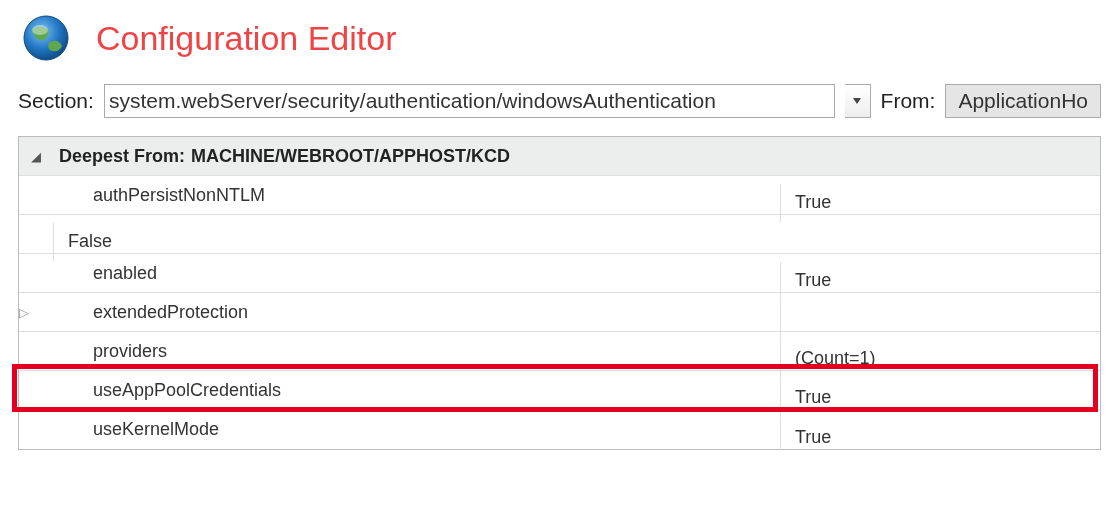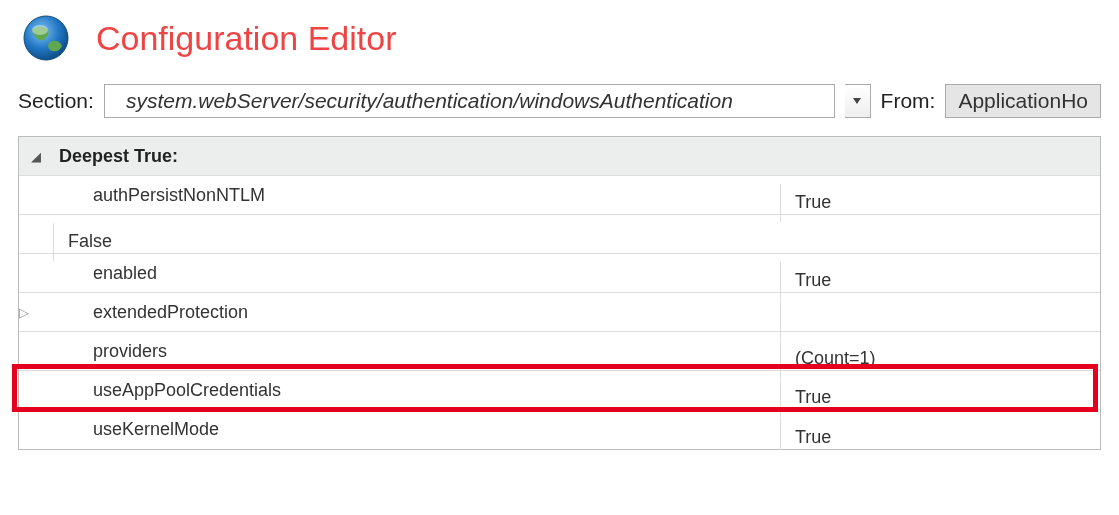--- a/index.html
+++ b/index.html
@@ -33,26 +33,25 @@
       align-items: center;
       padding: 4px 18px 14px 18px;
       gap: 10px;
       font-size: 21px;
     }
     .toolbar-label { color: #222; }
     .section-box {
       flex: 1;
       border: 1px solid #aaa;
       background: #fff;
-      padding: 5px 12px 5px 21px;
+      padding: 5px 12px 5px 4px;
       height: 34px;
       display: flex;
       align-items: center;
       min-width: 680px;
-      font-style: italic;
     }
     .dropdown-btn {
       width: 26px;
       height: 34px;
       border: 1px solid #aaa;
       border-left: none;
       background: linear-gradient(#fff, #eee);
       display: flex;
       align-items: center;
       justify-content: center;
@@ -176,21 +175,22 @@
   </div>
 </div>
 
 <div class="grid-wrapper">
   <div class="grid-container">
     <div class="row header-row">
       <div class="col-expander">
         <span class="triangle-expanded">◢</span>
       </div>
       <div class="col-name">
-        <span class="bold">Deepest True:</span>
+        <span class="bold">Deepest From:</span>
+        <span class="bold">MACHINE/WEBROOT/APPHOST/KCD</span>
       </div>
     </div>
 
     <div class="row">
       <div class="col-expander"></div>
       <div class="col-name nested">authPersistNonNTLM</div>
       <div class="col-value">True</div>
     </div>
 
     <div class="row">

